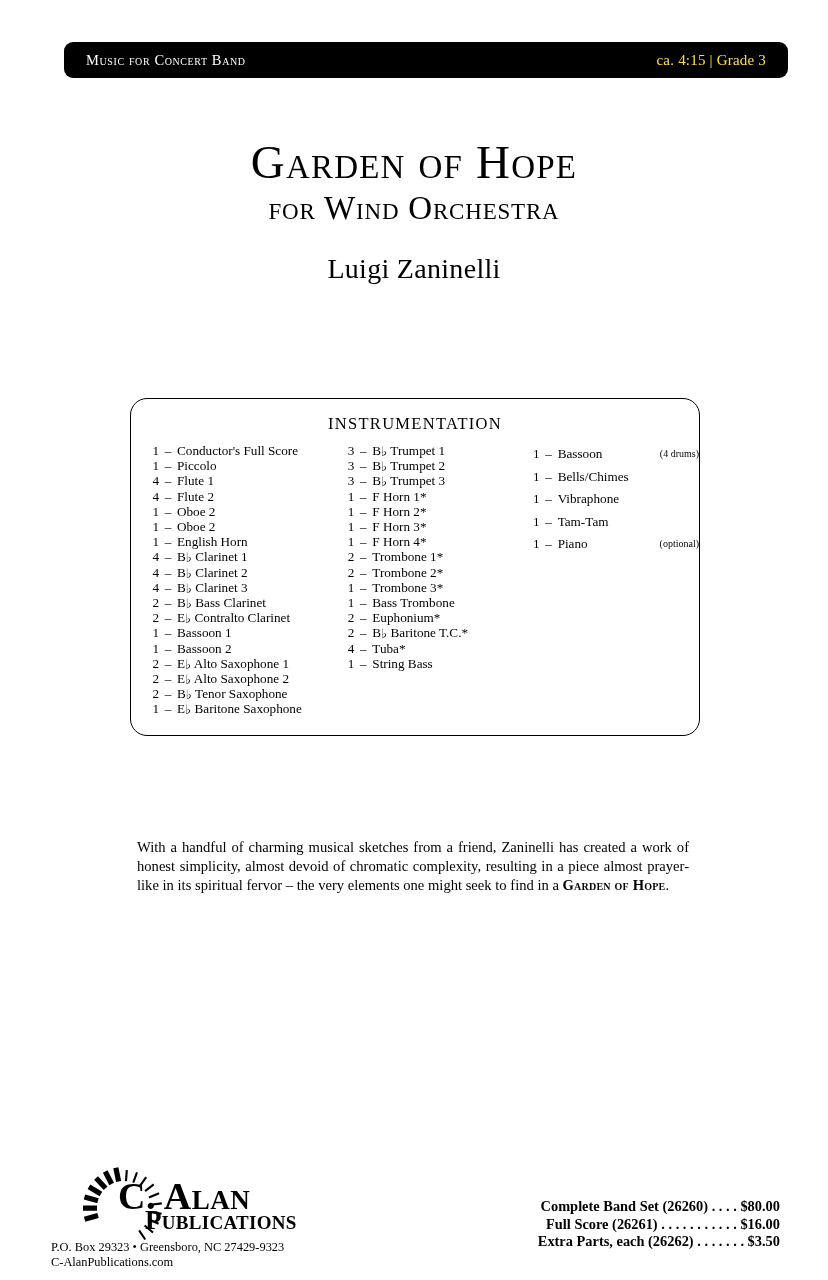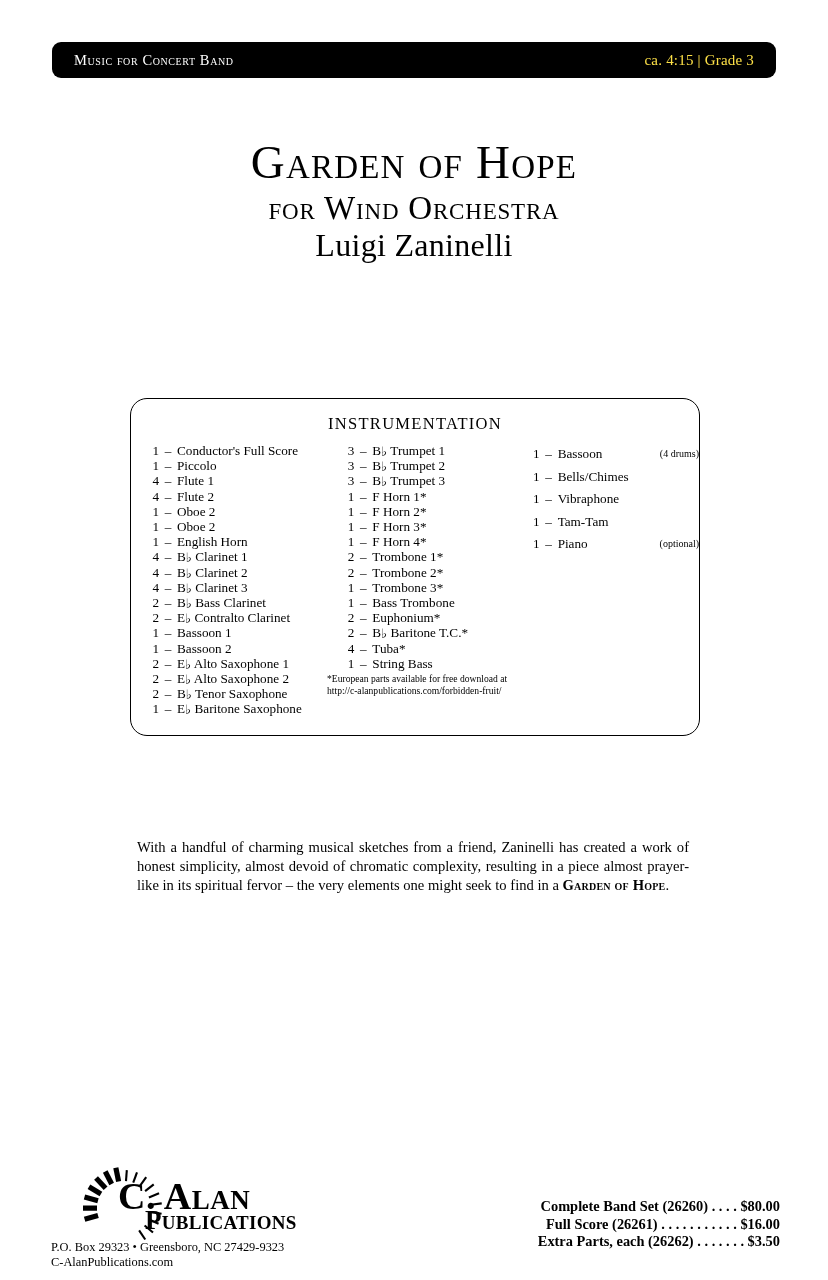--- a/index.html
+++ b/index.html
@@ -12,21 +12,21 @@
     height: 1280px;
     position: relative;
     font-family: "Liberation Serif", "DejaVu Serif", serif;
     color: #000000;
     overflow: hidden;
   }
 
   
   .header-bar {
     position: absolute;
-    left: 52px;
+    left: 64px;
     top: 42px;
     width: 724px;
     height: 36px;
     background: #000000;
     border-radius: 9px;
     display: flex;
     align-items: center;
     justify-content: space-between;
     box-sizing: border-box;
     padding: 0 22px;
@@ -59,21 +59,22 @@
     font-weight: 400;
   }
   .sub-title {
     font-size: 33px;
     font-variant: small-caps;
     letter-spacing: 0.8px;
     margin-top: 3px;
     font-weight: 400;
   }
   .composer {
-    font-size: 32px;
+    font-size: 28px;
+    margin-top: 26px;
     letter-spacing: 0.3px;
   }
 
   
   .instr-box {
     position: absolute;
     left: 130px;
     top: 398px;
     width: 570px;
     height: 338px;
@@ -426,24 +427,20 @@
         </div>
         <div class="instr-row">
           <span class="qty">1</span>
           <span class="dash">–</span>
           <span class="iname">Piano</span>
           <span class="qual">&nbsp;(optional)</span>
         </div>
       </div>
   </div>
 
-  <div class="footnote">
-    <div>*European parts available for free download at</div>
-    <div>http://c-alanpublications.com/forbidden-fruit/</div>
-  </div>
 </div>
 
 <div class="description">
   <span>With a handful of charming musical sketches from a friend, Zaninelli has created a work of honest simplicity, almost devoid of chromatic complexity, resulting in a piece almost prayer-like in its spiritual fervor – the very elements one might seek to find in a </span><span class="sc-bold">Garden of Hope</span><span>.</span>
 </div>
 
 <div class="logo-wrap">
   <svg class="logo-rays" width="120" height="100" viewBox="0 0 120 100">
     <g fill="#000000" id="rays">
         <line x1="48.05" y1="69.44" x2="34.59" y2="73.30" stroke="#000000" stroke-width="5.20" stroke-linecap="butt"></line>

